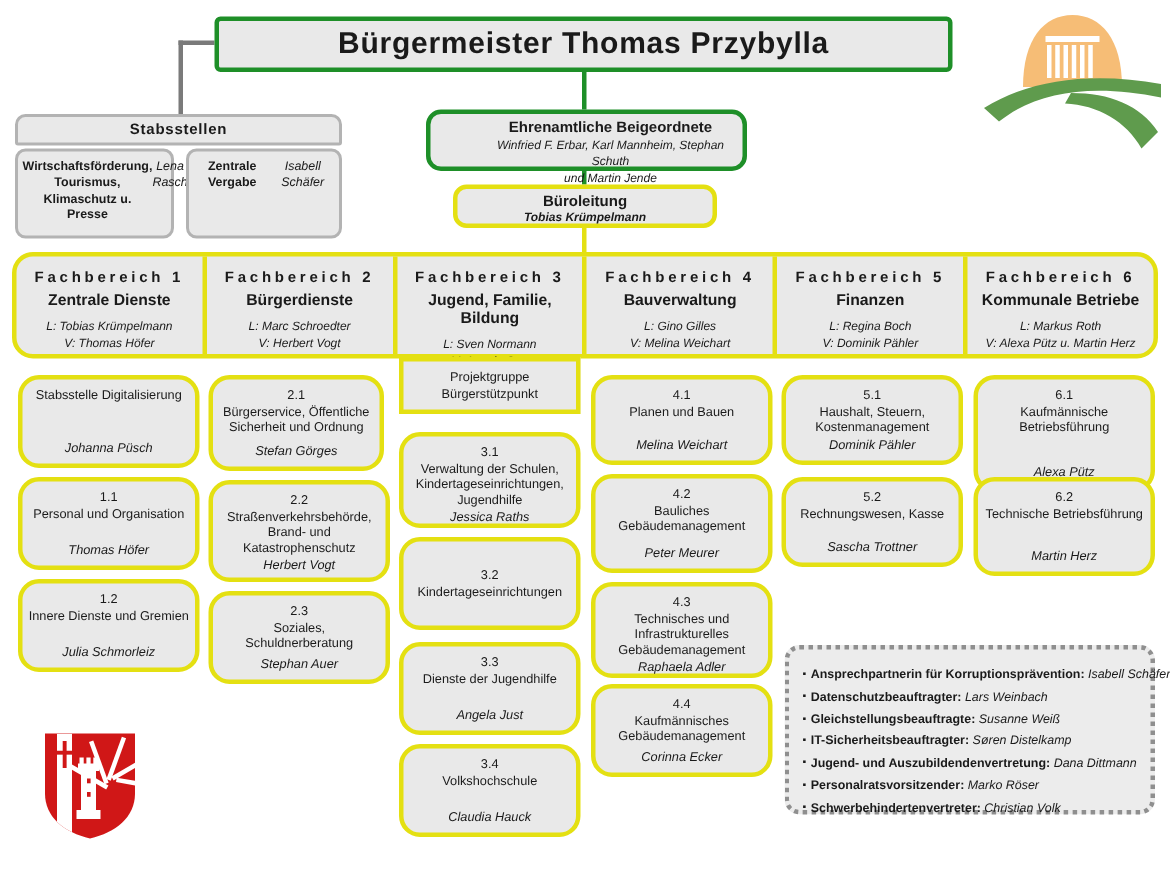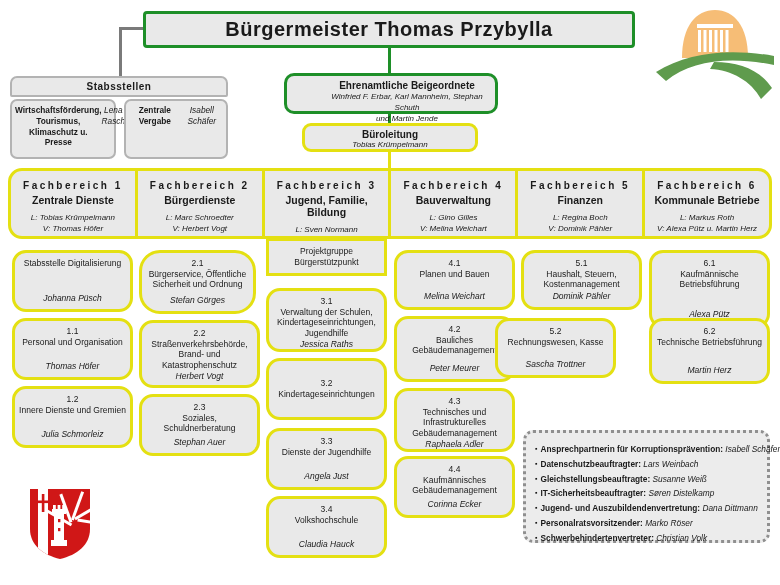--- a/index.html
+++ b/index.html
@@ -17,21 +17,21 @@
                 font-size:10px;font-weight:bold;letter-spacing:.5px;}
   .stabs-item{border-radius:7px;padding:4px 3px;font-size:8.3px;line-height:1.3;
               display:flex;flex-direction:row;justify-content:space-between;}
   .stabs-item .ti{font-weight:bold;}
   .nm{font-style:italic;}
   .beig{border-radius:10px;padding-top:4px;padding-left:32px;}
   .beig .ti{font-size:10px;font-weight:bold;}
   .beig .names{font-size:8px;font-style:italic;line-height:1.35;margin-top:1px;}
   .buero{border-radius:9px;padding-top:3px;}
   .buero .ti{font-size:10px;font-weight:bold;}
-  .buero .nm{font-size:8px;}
+  .buero .nm{font-size:8px;font-weight:bold;}
   .fbrow{border-radius:14px;display:flex;}
   .fbcell{flex:1;padding-top:9px;text-align:center;}
   .fbcell + .fbcell{border-left:3px solid #e4e012;}
   .fbnum{font-size:10px;font-weight:bold;letter-spacing:2.5px;}
   .fbtitle{font-size:10.5px;font-weight:bold;margin-top:3px;}
   .fblv{font-size:8px;font-style:italic;margin-top:7px;line-height:1.35;}
   .unit{border:3px solid #e4e012;border-radius:14px;display:flex;flex-direction:column;
         justify-content:space-between;padding:5px 4px 5px;font-size:8.5px;line-height:1.25;}
   .unit.center{justify-content:center;}
   .unit .nm{font-size:8.5px;}
@@ -168,21 +168,21 @@
     <div class="nm">Thomas Höfer</div>
   </div>
   <div class="box unit" style="left:12px;top:386px;width:121px;height:62px;">
     <div>
         <div>1.2</div>
          <div>Innere Dienste und Gremien</div>
       </div>
     <div class="nm">Julia Schmorleiz</div>
   </div>
 
-  <div class="box unit" style="left:139px;top:250px;width:117px;height:64px;border-radius:21px;">
+  <div class="box unit" style="left:139px;top:250px;width:117px;height:64px;">
     <div>
         <div>2.1</div>
          <div>Bürgerservice, Öffentliche Sicherheit und Ordnung</div>
       </div>
     <div class="nm">Stefan Görges</div>
   </div>
   <div class="box unit" style="left:139px;top:320px;width:121px;height:68px;">
     <div>
         <div>2.2</div>
          <div>Straßenverkehrsbehörde, Brand- und Katastrophenschutz</div>
@@ -258,21 +258,21 @@
     <div class="nm">Corinna Ecker</div>
   </div>
 
   <div class="box unit" style="left:521px;top:250px;width:121px;height:60px;">
     <div>
         <div>5.1</div>
          <div>Haushalt, Steuern, Kostenmanagement</div>
       </div>
     <div class="nm">Dominik Pähler</div>
   </div>
-  <div class="box unit" style="left:495px;top:318px;width:121px;height:60px;">
+  <div class="box unit" style="left:521px;top:318px;width:121px;height:60px;">
     <div>
         <div>5.2</div>
          <div>Rechnungswesen, Kasse</div>
       </div>
     <div class="nm">Sascha Trottner</div>
   </div>
 
   <div class="box unit" style="left:649px;top:250px;width:121px;height:78px;">
     <div>
         <div>6.1</div>

